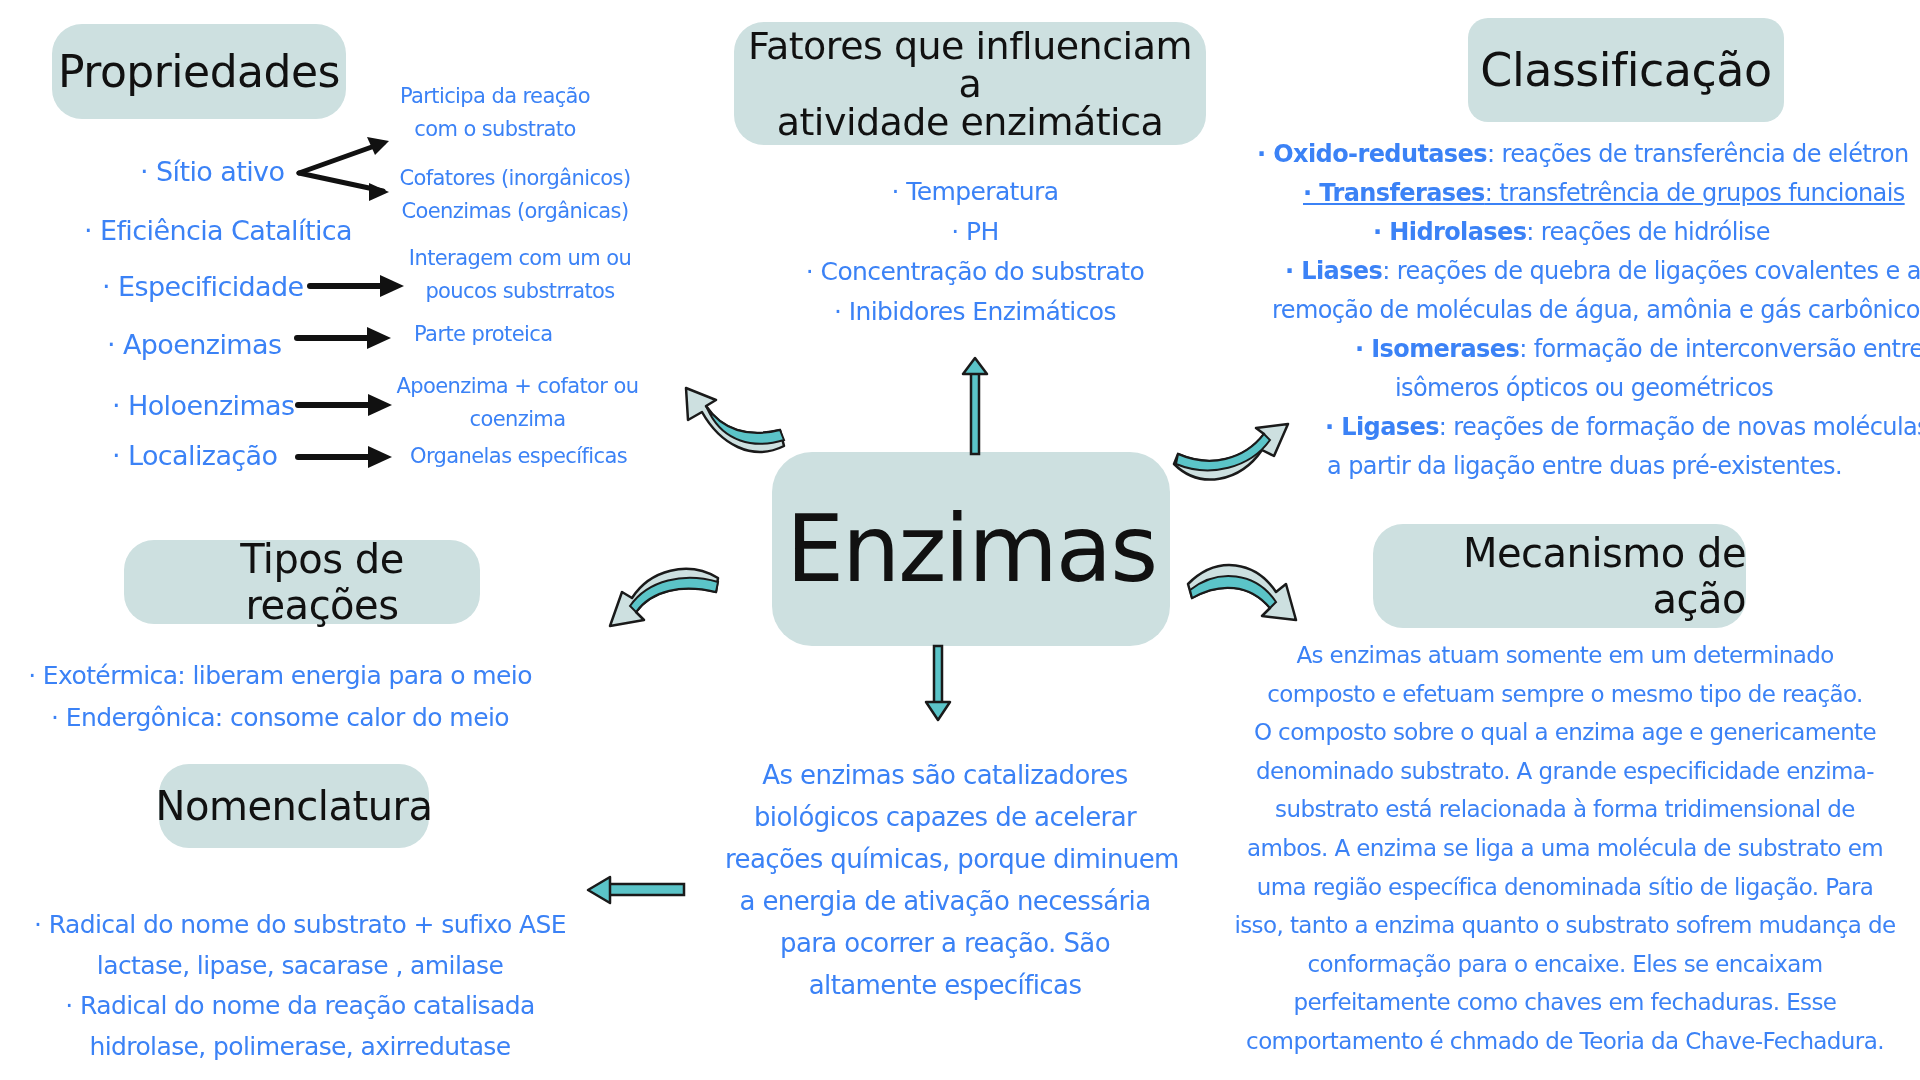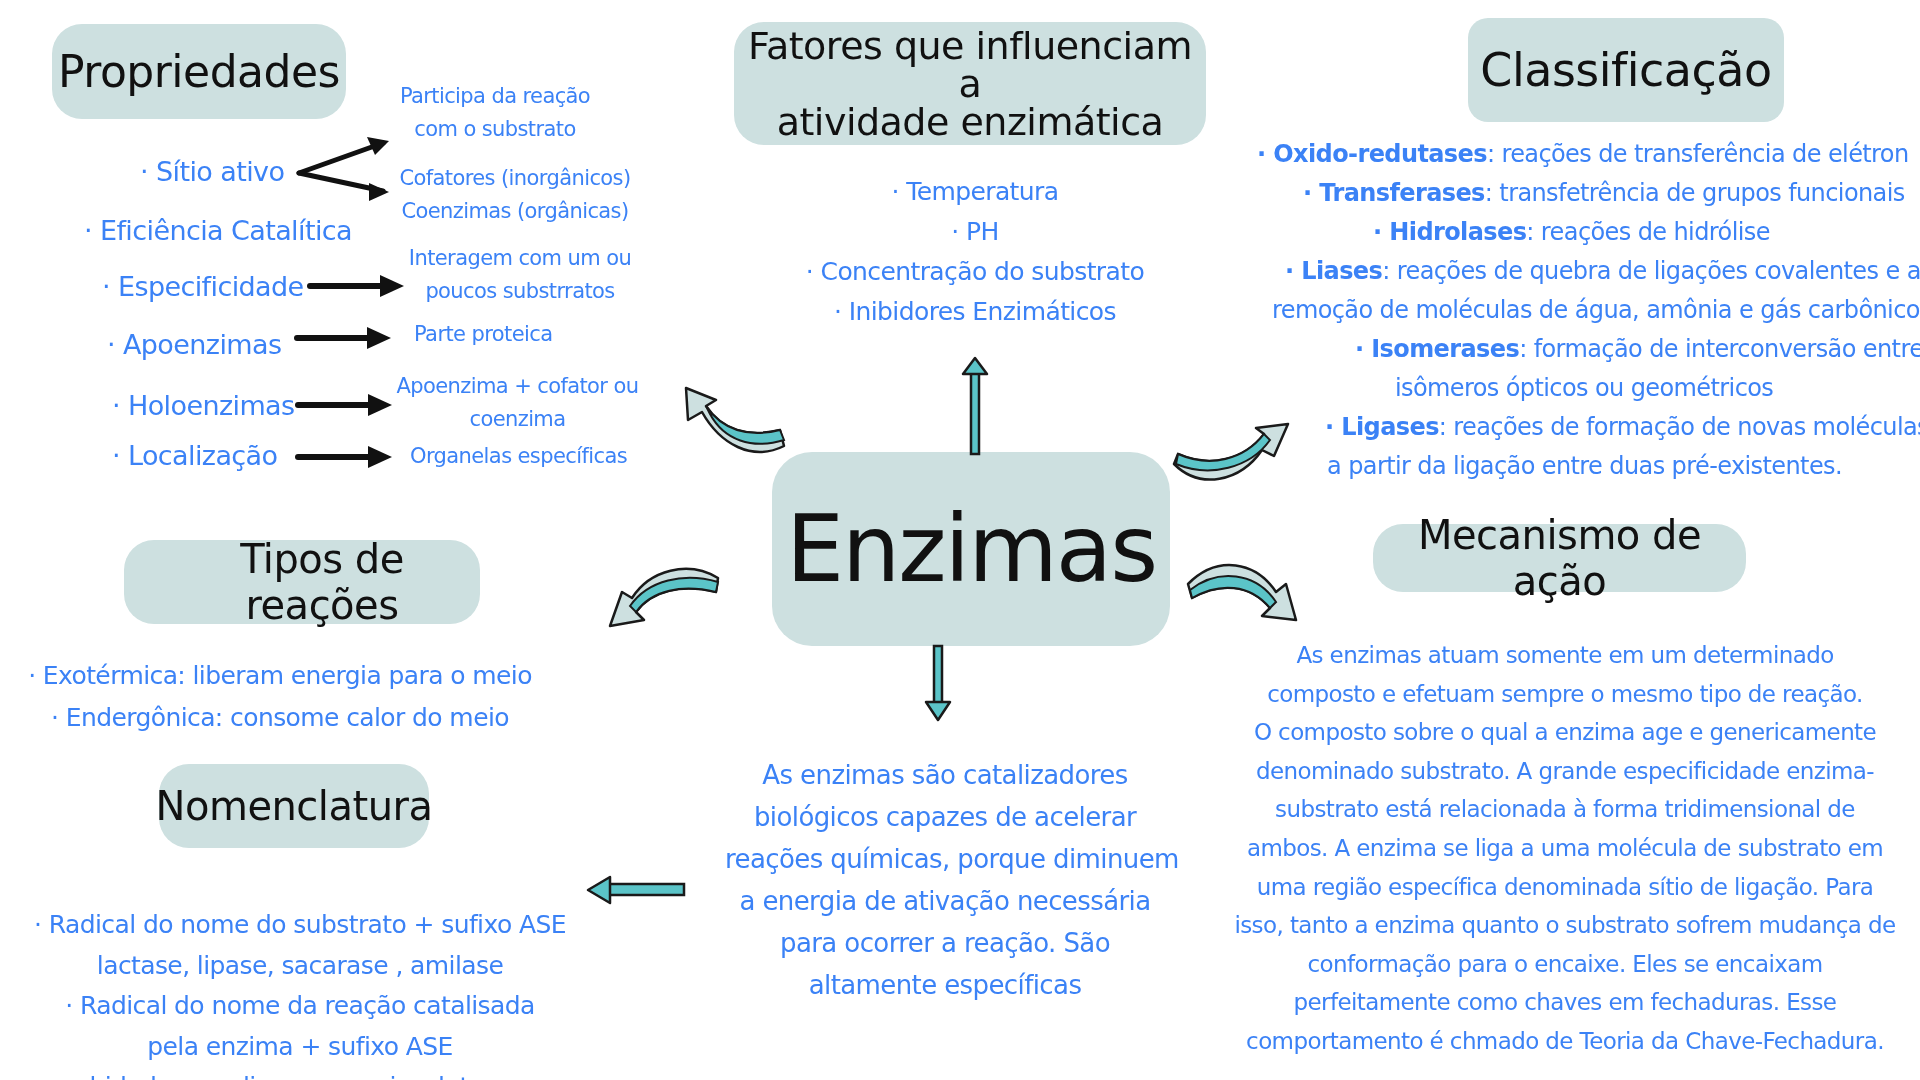--- a/index.html
+++ b/index.html
@@ -93,21 +93,21 @@
   <span class="line">· PH</span>
   <span class="line">· Concentração do substrato</span>
   <span class="line">· Inibidores Enzimáticos</span>
 </div>
 
 <div class="box" style="left:1468px; top:18px; width:316px; height:104px;border-radius:20px;">
   <span style="font-size:46px;">Classificação</span>
 </div>
 <div class="txt" style="left:1255px; top:135px; width:660px; font-size:24px; line-height:39px;">
   <span class="line" style="padding-left:2px;"><span class="b">· Oxido-redutases</span><span>:  reações de transferência de  elétron</span></span>
-  <span class="line" style="padding-left:48px;"><span class="b">· Transferases</span><span>: transfetrência de grupos funcionais</span></span>
+  <span class="line" style="padding-left:48px;text-decoration:underline;"><span class="b">· Transferases</span><span>: transfetrência de grupos funcionais</span></span>
   <span class="line" style="padding-left:118px;"><span class="b">· Hidrolases</span><span>: reações de  hidrólise</span></span>
   <span class="line" style="padding-left:30px;"><span class="b">· Liases</span><span>: reações de quebra de ligações covalentes e a</span></span>
   <span class="line" style="padding-left:17px;">remoção de moléculas de água, amônia e gás carbônico.</span>
   <span class="line" style="padding-left:100px;"><span class="b">· Isomerases</span><span>: formação de interconversão entre</span></span>
   <span class="line" style="padding-left:140px;">isômeros ópticos ou geométricos</span>
   <span class="line" style="padding-left:70px;"><span class="b">· Ligases</span><span>: reações de formação de novas moléculas</span></span>
   <span class="line" style="padding-left:72px;">a partir da ligação entre duas pré-existentes.</span>
 </div>
 
 <div class="box" style="left:124px; top:540px; width:316px; height:84px;padding-left:40px;">
@@ -118,34 +118,33 @@
   <span class="line">· Endergônica: consome calor do meio</span>
 </div>
 
 <div class="box" style="left:159px; top:764px; width:270px; height:84px;">
   <span style="font-size:40px;">Nomenclatura</span>
 </div>
 <div class="txt center" style="left:20px; top:905px; width:560px; font-size:25px; line-height:40.5px;">
   <span class="line">· Radical do nome do substrato + sufixo ASE</span>
   <span class="line">lactase, lipase, sacarase , amilase</span>
   <span class="line">· Radical do nome da reação catalisada</span>
-  <span class="line">pela enzima + sufixo ASE</span>
   <span class="line">hidrolase, polimerase, axirredutase</span>
 </div>
 
 <div class="txt center" style="left:725px; top:754px; width:440px; font-size:26px; line-height:42px;">
   <span class="line">As enzimas são catalizadores</span>
   <span class="line">biológicos capazes de acelerar</span>
   <span class="line">reações químicas, porque diminuem</span>
   <span class="line">a energia de ativação necessária</span>
   <span class="line">para ocorrer a reação. São</span>
   <span class="line">altamente específicas</span>
 </div>
 
-<div class="box" style="left:1373px; top:524px; width:373px; height:68px;">
+<div class="box" style="left:1373px; top:524px; width:373px; height:104px;text-align:right;">
   <span style="font-size:40px;">Mecanismo de ação</span>
 </div>
 <div class="txt center" style="left:1225px; top:636px; width:680px; font-size:23px; line-height:38.6px;">
   <span class="line">As enzimas atuam somente em um determinado</span>
   <span class="line">composto e efetuam sempre o mesmo tipo de reação.</span>
   <span class="line">O composto sobre o qual a enzima age e genericamente</span>
   <span class="line">denominado substrato. A grande especificidade enzima-</span>
   <span class="line">substrato está relacionada à forma tridimensional de</span>
   <span class="line">ambos. A enzima se liga a uma molécula de substrato em</span>
   <span class="line">uma região específica denominada sítio de ligação. Para</span>

